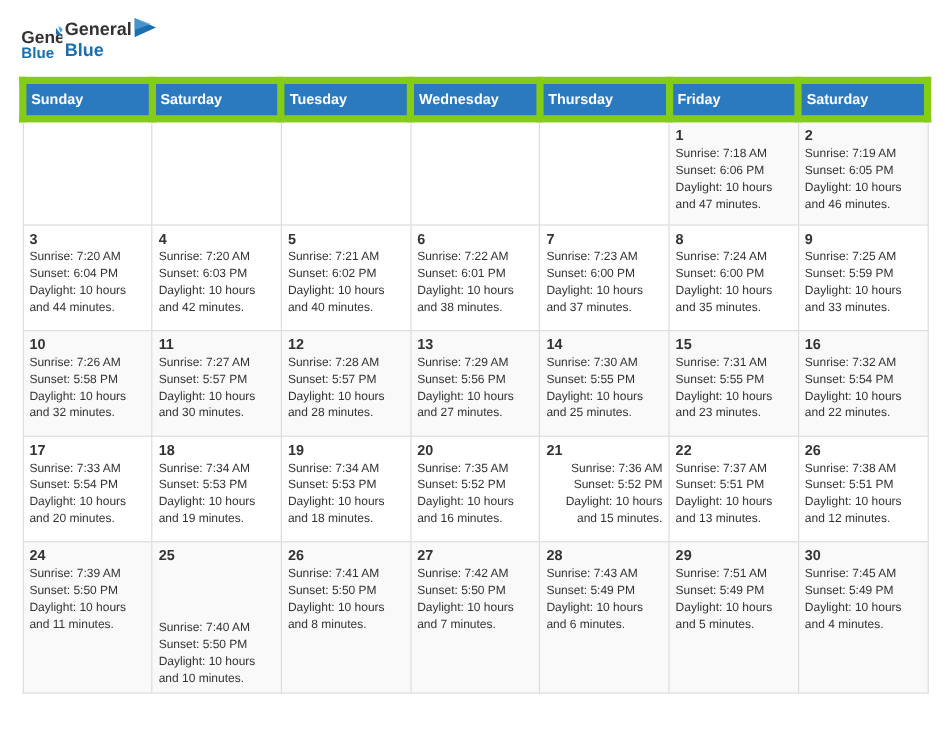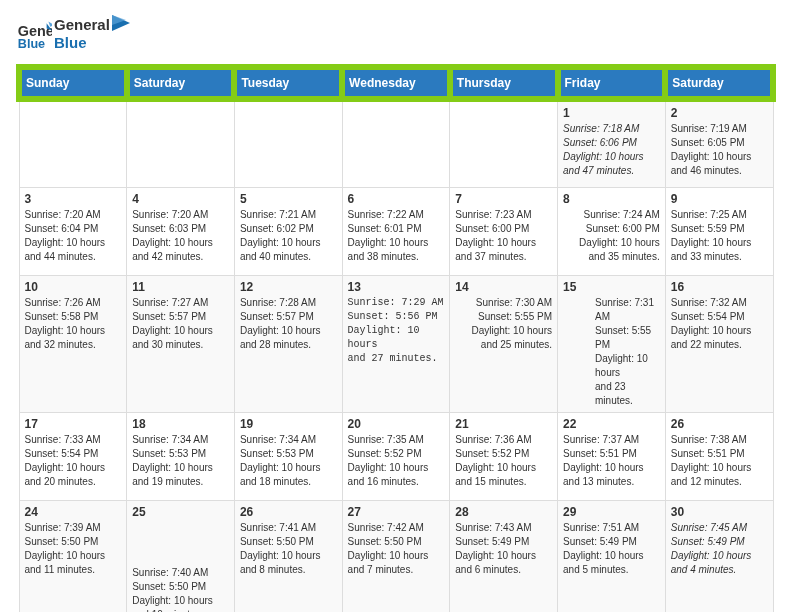--- a/index.html
+++ b/index.html
@@ -118,21 +118,21 @@
   </thead>
   <tbody id="calendar-body">
   <tr>
         <td class="empty-cell"></td>
         <td class="empty-cell"></td>
         <td class="empty-cell"></td>
         <td class="empty-cell"></td>
         <td class="empty-cell"></td>
         <td>
           <span class="day-num">1</span>
-          <div class="day-info" style="white-space: pre-line; font-style: italic;">Sunrise: 7:18 AM
+          <div class="day-info" style="white-space: pre-line;">Sunrise: 7:18 AM
 Sunset: 6:06 PM
 Daylight: 10 hours
 and 47 minutes.</div>
         </td>
         <td>
           <span class="day-num">2</span>
           <div class="day-info" style="white-space: pre-line;">Sunrise: 7:19 AM
 Sunset: 6:05 PM
 Daylight: 10 hours
 and 46 minutes.</div>
@@ -169,21 +169,21 @@
         </td>
         <td>
           <span class="day-num">7</span>
           <div class="day-info" style="white-space: pre-line;">Sunrise: 7:23 AM
 Sunset: 6:00 PM
 Daylight: 10 hours
 and 37 minutes.</div>
         </td>
         <td>
           <span class="day-num">8</span>
-          <div class="day-info" style="white-space: pre-line; text-align: right;">Sunrise: 7:24 AM
+          <div class="day-info" style="white-space: pre-line;">Sunrise: 7:24 AM
 Sunset: 6:00 PM
 Daylight: 10 hours
 and 35 minutes.</div>
         </td>
         <td>
           <span class="day-num">9</span>
           <div class="day-info" style="white-space: pre-line;">Sunrise: 7:25 AM
 Sunset: 5:59 PM
 Daylight: 10 hours
 and 33 minutes.</div>
@@ -206,35 +206,35 @@
         </td>
         <td>
           <span class="day-num">12</span>
           <div class="day-info" style="white-space: pre-line;">Sunrise: 7:28 AM
 Sunset: 5:57 PM
 Daylight: 10 hours
 and 28 minutes.</div>
         </td>
         <td>
           <span class="day-num">13</span>
-          <div class="day-info" style="white-space: pre-line; font-family: Liberation Mono, monospace;">Sunrise: 7:29 AM
+          <div class="day-info" style="white-space: pre-line;">Sunrise: 7:29 AM
 Sunset: 5:56 PM
 Daylight: 10 hours
 and 27 minutes.</div>
         </td>
         <td>
           <span class="day-num">14</span>
-          <div class="day-info" style="white-space: pre-line; text-align: right;">Sunrise: 7:30 AM
+          <div class="day-info" style="white-space: pre-line;">Sunrise: 7:30 AM
 Sunset: 5:55 PM
 Daylight: 10 hours
 and 25 minutes.</div>
         </td>
         <td>
           <span class="day-num">15</span>
-          <div class="day-info" style="white-space: pre-line; margin-left: 32px;">Sunrise: 7:31 AM
+          <div class="day-info" style="white-space: pre-line;">Sunrise: 7:31 AM
 Sunset: 5:55 PM
 Daylight: 10 hours
 and 23 minutes.</div>
         </td>
         <td>
           <span class="day-num">16</span>
           <div class="day-info" style="white-space: pre-line;">Sunrise: 7:32 AM
 Sunset: 5:54 PM
 Daylight: 10 hours
 and 22 minutes.</div>
@@ -264,21 +264,21 @@
         </td>
         <td>
           <span class="day-num">20</span>
           <div class="day-info" style="white-space: pre-line;">Sunrise: 7:35 AM
 Sunset: 5:52 PM
 Daylight: 10 hours
 and 16 minutes.</div>
         </td>
         <td>
           <span class="day-num">21</span>
-          <div class="day-info" style="white-space: pre-line;">Sunrise: 7:36 AM
+          <div class="day-info" style="white-space: pre-line; text-align: right;">Sunrise: 7:36 AM
 Sunset: 5:52 PM
 Daylight: 10 hours
 and 15 minutes.</div>
         </td>
         <td>
           <span class="day-num">22</span>
           <div class="day-info" style="white-space: pre-line;">Sunrise: 7:37 AM
 Sunset: 5:51 PM
 Daylight: 10 hours
 and 13 minutes.</div>
@@ -329,20 +329,20 @@
         </td>
         <td>
           <span class="day-num">29</span>
           <div class="day-info" style="white-space: pre-line;">Sunrise: 7:51 AM
 Sunset: 5:49 PM
 Daylight: 10 hours
 and 5 minutes.</div>
         </td>
         <td>
           <span class="day-num">30</span>
-          <div class="day-info" style="white-space: pre-line; font-style: italic;">Sunrise: 7:45 AM
+          <div class="day-info" style="white-space: pre-line;">Sunrise: 7:45 AM
 Sunset: 5:49 PM
 Daylight: 10 hours
 and 4 minutes.</div>
         </td>
       </tr>
     </tbody>
 </table>
 
 </body></html>

